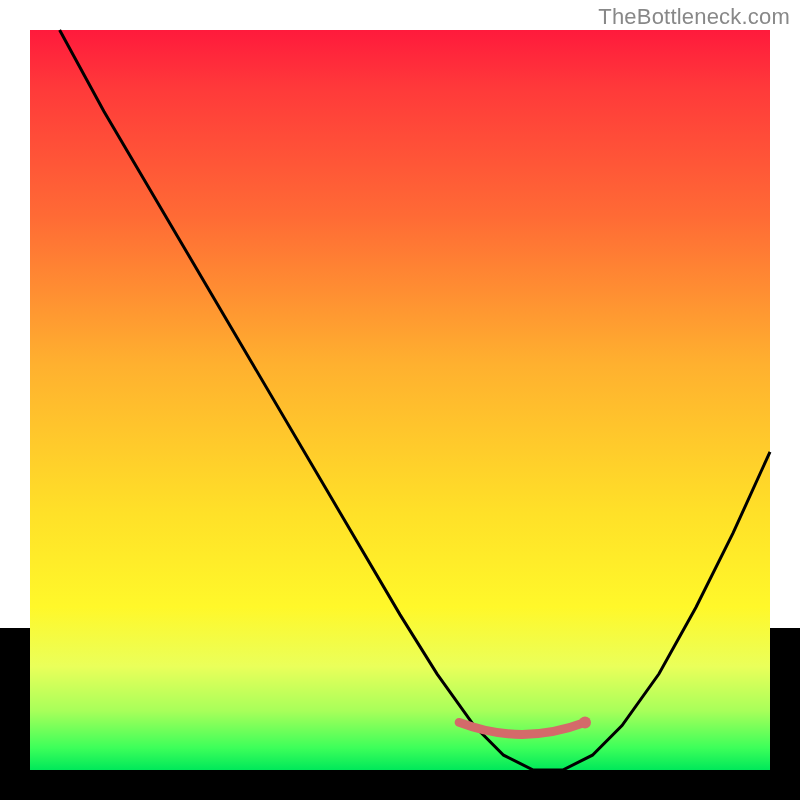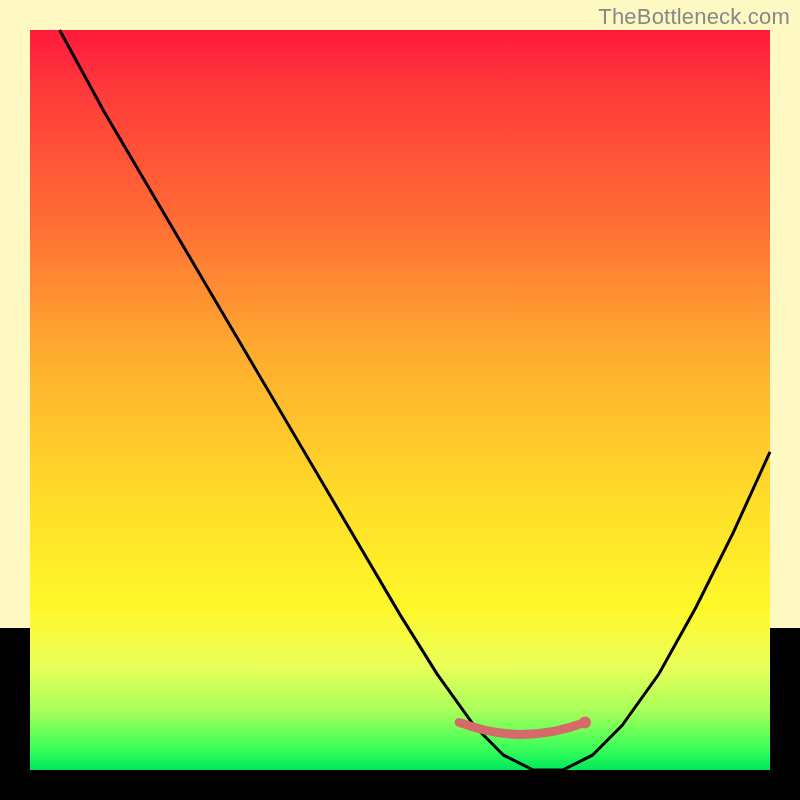--- a/index.html
+++ b/index.html
@@ -10,21 +10,21 @@
     background: #000;
     overflow: hidden;
     font-family: Arial, Helvetica, sans-serif;
   }
   .frame {
     position: absolute;
     top: 0;
     left: 0;
     width: 800px;
     height: 628px;
-    background: #fef9c3;
+    background: #ffffff;
   }
   .plot-area {
     position: absolute;
     top: 30px;
     left: 30px;
     width: 740px;
     height: 740px;
     
     background: linear-gradient(
       to bottom,

